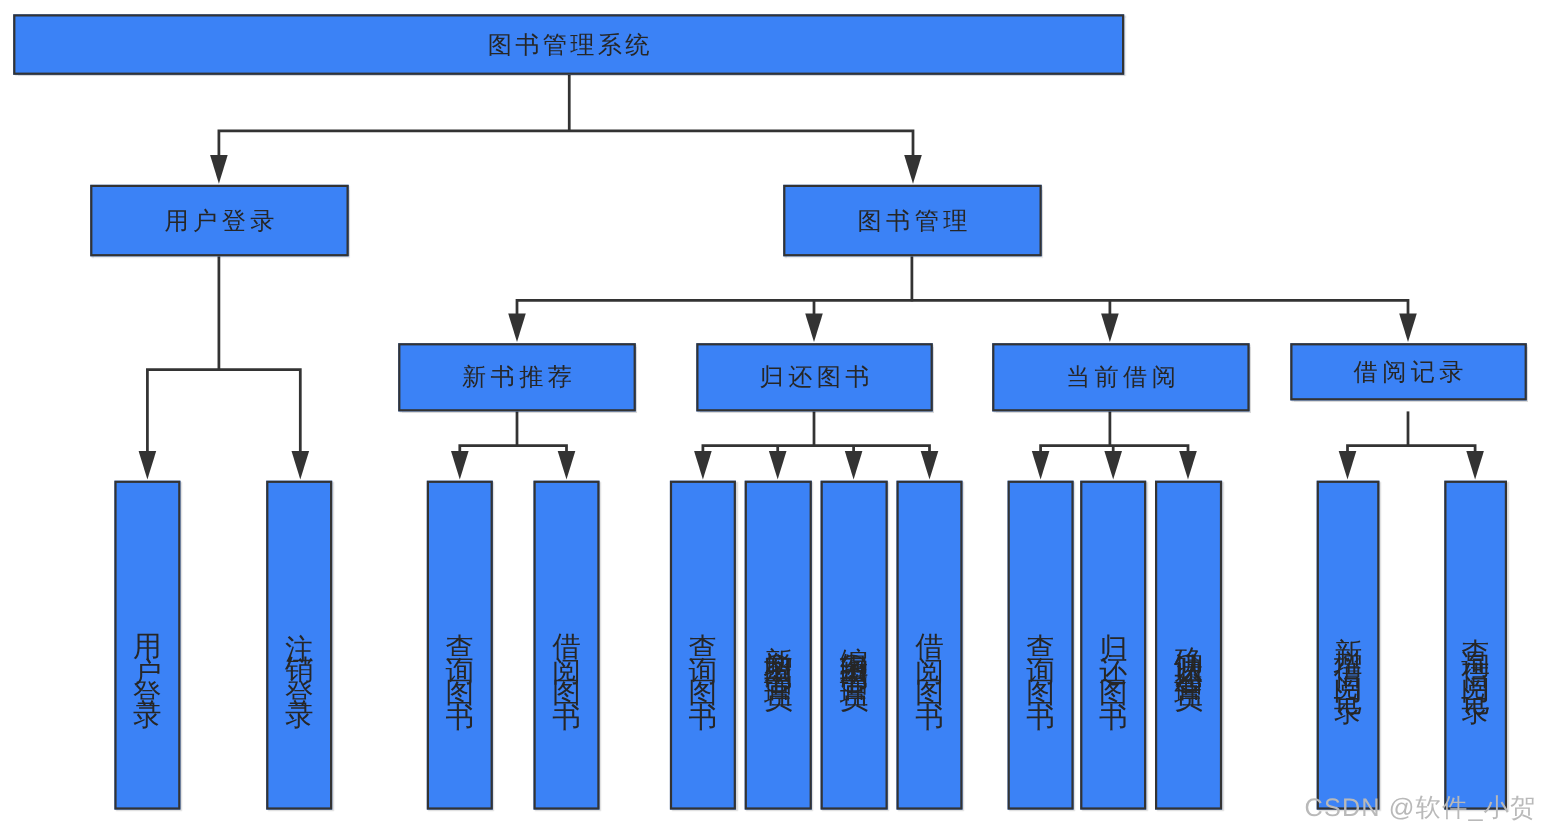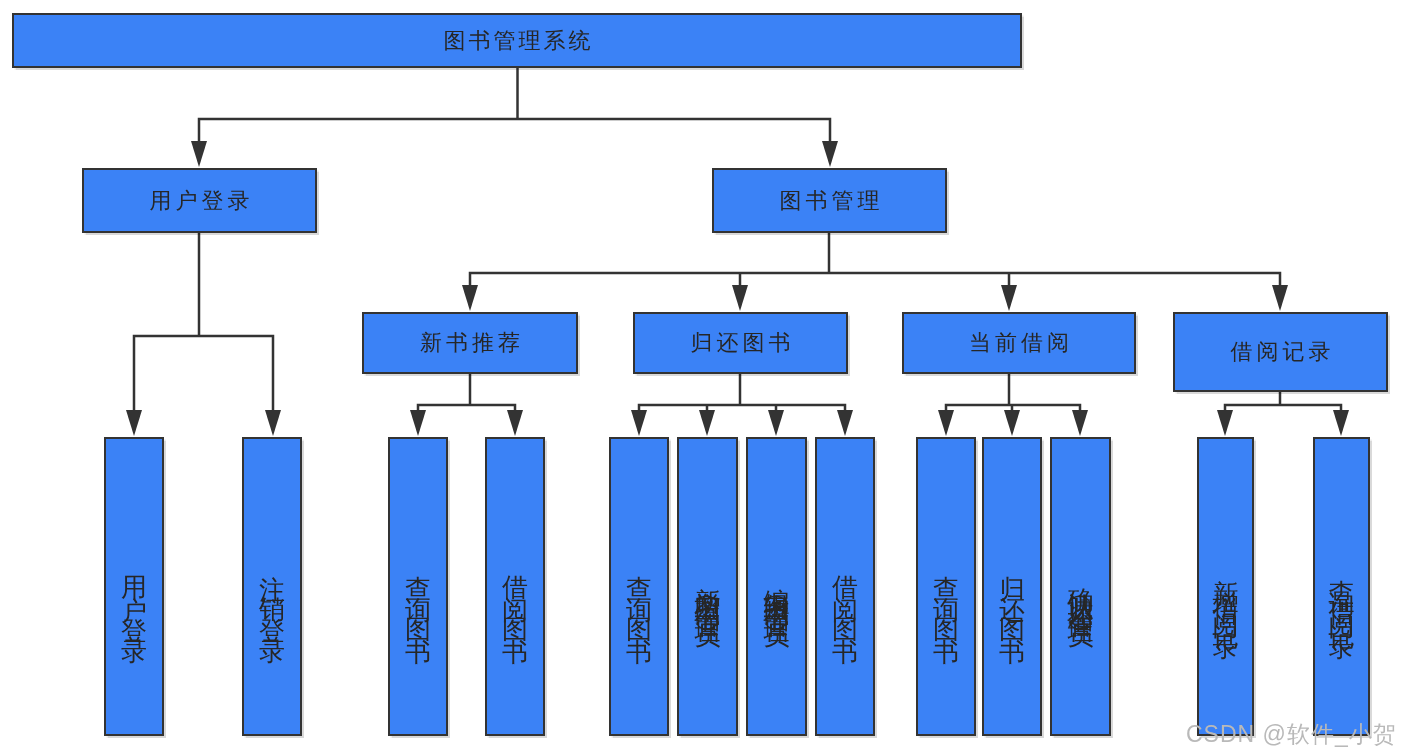--- a/index.html
+++ b/index.html
@@ -123,21 +123,21 @@
   </svg>
 
   <div class="node h title-box" style="left:12px; top:13px; width:1010px; height:55px;">图书管理系统</div>
 
   <div class="node h" style="left:82px; top:168px; width:235px; height:65px;">用户登录</div>
   <div class="node h" style="left:712px; top:168px; width:235px; height:65px;">图书管理</div>
 
   <div class="node h" style="left:362px; top:312px; width:216px; height:62px;">新书推荐</div>
   <div class="node h" style="left:633px; top:312px; width:215px; height:62px;">归还图书</div>
   <div class="node h" style="left:902px; top:312px; width:234px; height:62px;">当前借阅</div>
-  <div class="node h" style="left:1173px; top:312px; width:215px; height:80px;">借阅记录</div>
+  <div class="node h" style="left:1173px; top:312px; width:215px; height:52px;">借阅记录</div>
 
   <div class="node v sp4" style="left:104px; top:437px; width:60px; height:299px;">用户登录</div>
   <div class="node v sp4" style="left:242px; top:437px; width:60px; height:299px;">注销登录</div>
 
   <div class="node v sp4" style="left:388px; top:437px; width:60px; height:299px;">查询图书</div>
   <div class="node v sp4" style="left:485px; top:437px; width:60px; height:299px;">借阅图书</div>
 
   <div class="node v sp4" style="left:609px; top:437px; width:60px; height:299px;">查询图书</div>
   <div class="node v sp9" style="left:677px; top:437px; width:61px; height:299px;">新增图书（管理员）</div>
   <div class="node v sp9" style="left:746px; top:437px; width:61px; height:299px;">编辑图书（管理员）</div>

